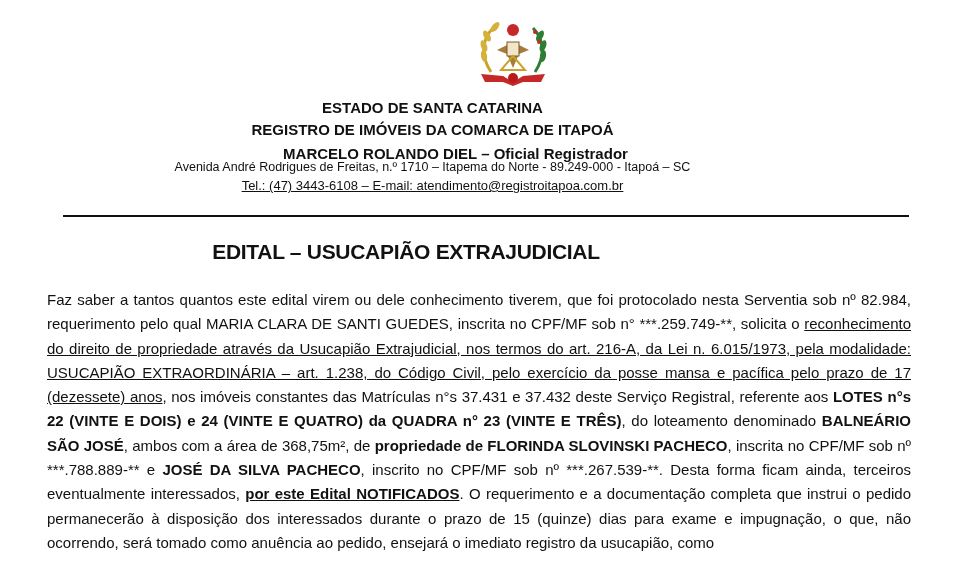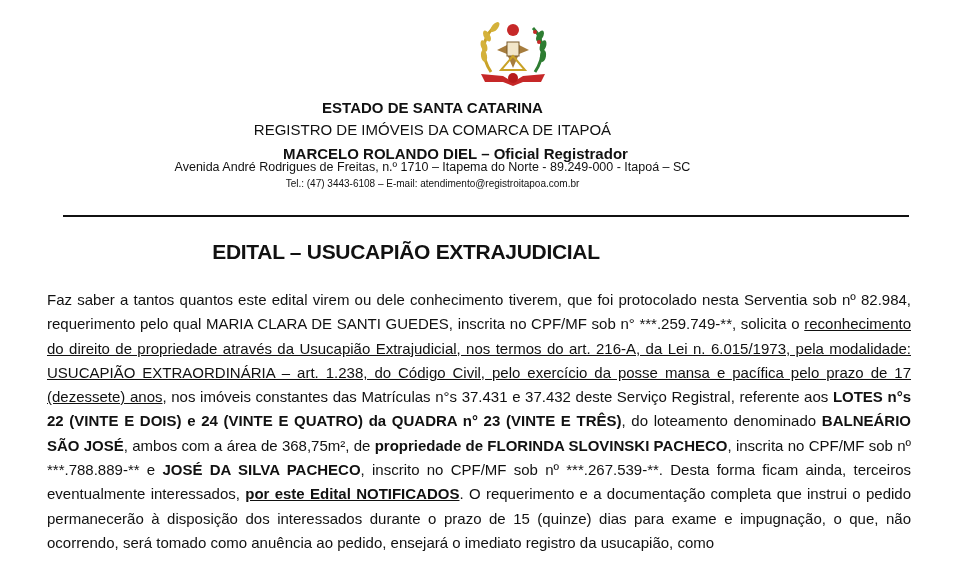--- a/index.html
+++ b/index.html
@@ -1,23 +1,23 @@
 <!DOCTYPE html>
 <html><head>
 <meta charset="utf-8">
 <style>
   html, body { margin: 0; padding: 0; background: #ffffff; }
   body { width: 980px; height: 588px; overflow: hidden; position: relative; font-family: "Liberation Sans", "DejaVu Sans", sans-serif; color: #111; }
   .crest { position: absolute; left: 473px; top: 12px; width: 80px; height: 76px; }
   .header { position: absolute; left: 0; width: 865px; text-align: center; }
   .h-state { top: 99px; font-weight: bold; font-size: 15px; }
-  .h-registry { top: 121px; font-weight: normal; font-size: 15px; }
+  .h-registry { top: 121px; font-weight: bold; font-size: 15px; }
   .h-officer { top: 145px; font-weight: bold; font-size: 15px; padding-left: 23px; }
   .h-address { top: 160px; font-size: 12.5px; }
-  .h-contact { top: 178px; font-size: 10px; }
+  .h-contact { top: 178px; font-size: 13px; text-decoration: underline; }
   .rule { position: absolute; left: 63px; width: 846px; top: 215px; height: 0; border-top: 2px solid #111; }
   .title { position: absolute; left: 0; width: 812px; top: 240px; text-align: center; font-weight: bold; font-size: 21px; letter-spacing: -0.3px; }
   .body-text { position: absolute; left: 47px; width: 864px; top: 288px; font-size: 15px; line-height: 24.3px; text-align: justify; }
   .u { text-decoration: underline; }
   .b { font-weight: bold; }
 </style>
 </head>
 <body>
 
 <div class="crest">

